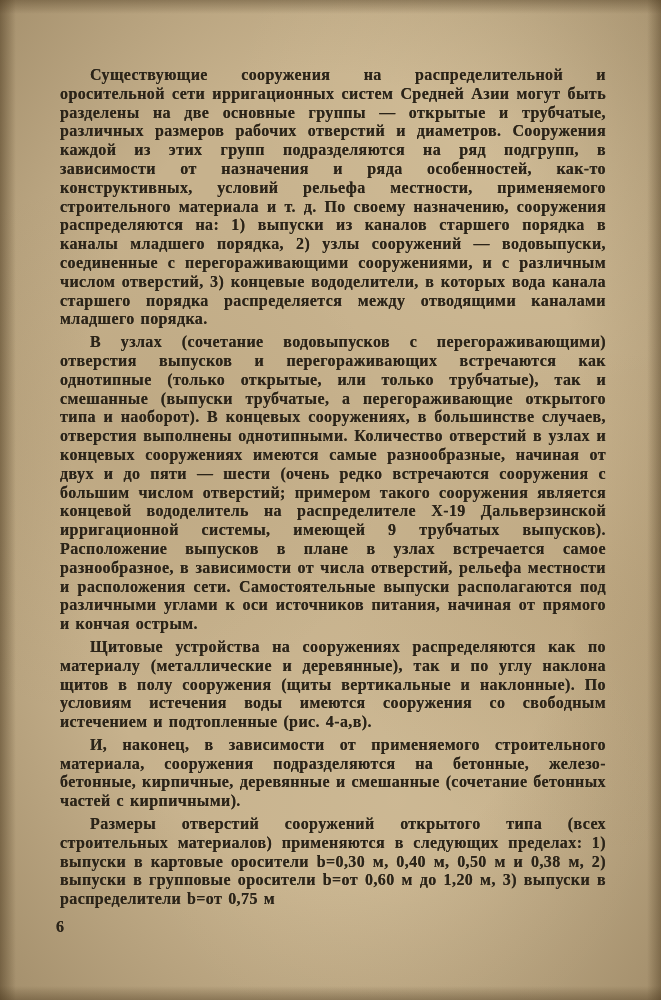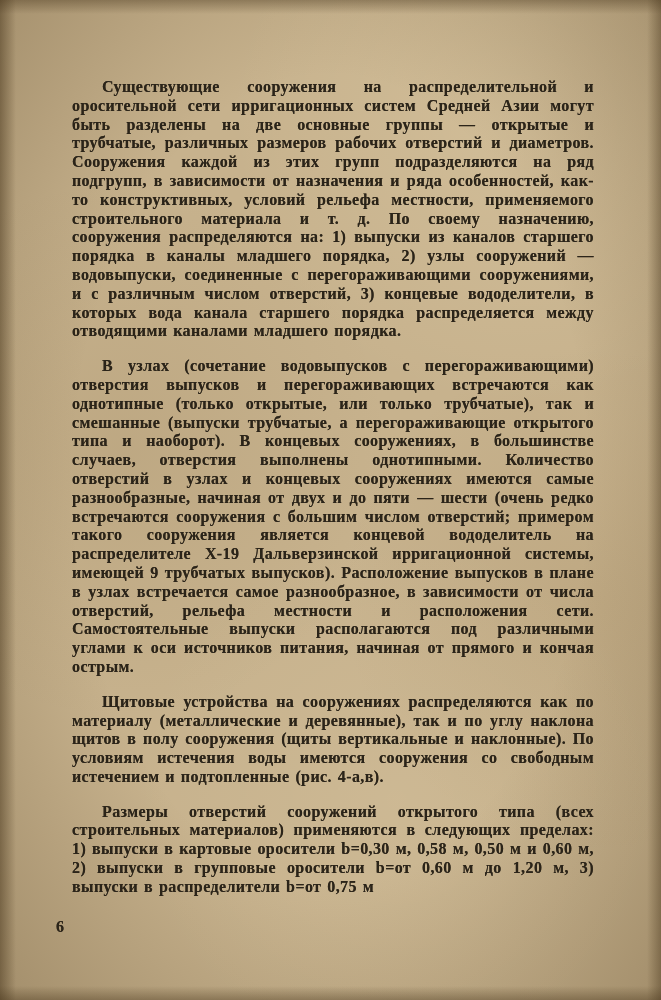--- a/index.html
+++ b/index.html
@@ -44,21 +44,21 @@
     color: var(--ink, #2b2419);
     font-size: 16px;
     line-height: 18.8px;
     font-weight: 700;
     letter-spacing: 0.4px;
     word-spacing: 1.5px;
     text-align: justify;
     text-shadow: 0 0 0.5px rgba(43,36,25,0.75);
   }
   .para {
-    margin: 16px;
+    margin: 4px;
     text-indent: 30px;
   }
   .page-number {
     position: absolute;
     left: 56px;
     top: 918px;
     color: var(--ink, #2b2419);
     font-size: 16px;
     font-weight: 700;
     text-shadow: 0 0 0.5px rgba(43,36,25,0.75);
@@ -67,17 +67,18 @@
 </head>
 <body>
 
 <div class="page">
   <div class="vignette"></div>
 
   <div class="text-block">
     <p class="para">Существующие сооружения на распределительной и оросительной сети ирригационных систем Средней Азии могут быть разделены на две основные группы — открытые и трубчатые, различных размеров рабочих отверстий и диаметров. Сооружения каждой из этих групп подразделяются на ряд подгрупп, в зависимости от назначения и ряда особенностей, как-то конструктивных, условий рельефа местности, применяемого строительного материала и т. д. По своему назначению, сооружения распределяются на: 1) выпуски из каналов старшего порядка в каналы младшего порядка, 2) узлы сооружений — водовыпуски, соединенные с перегораживающими сооружениями, и с различным числом отверстий, 3) концевые вододелители, в которых вода канала старшего порядка распределяется между отводящими каналами младшего порядка.</p>
     <p class="para">В узлах (сочетание водовыпусков с перегораживающими) отверстия выпусков и перегораживающих встречаются как однотипные (только открытые, или только трубчатые), так и смешанные (выпуски трубчатые, а перегораживающие открытого типа и наоборот). В концевых сооружениях, в большинстве случаев, отверстия выполнены однотипными. Количество отверстий в узлах и концевых сооружениях имеются самые разнообразные, начиная от двух и до пяти — шести (очень редко встречаются сооружения с большим числом отверстий; примером такого сооружения является концевой вододелитель на распределителе Х-19 Дальверзинской ирригационной системы, имеющей 9 трубчатых выпусков). Расположение выпусков в плане в узлах встречается самое разнообразное, в зависимости от числа отверстий, рельефа местности и расположения сети. Самостоятельные выпуски располагаются под различными углами к оси источников питания, начиная от прямого и кончая острым.</p>
     <p class="para">Щитовые устройства на сооружениях распределяются как по материалу (металлические и деревянные), так и по углу наклона щитов в полу сооружения (щиты вертикальные и наклонные). По условиям истечения воды имеются сооружения со свободным истечением и подтопленные (рис. 4-а,в).</p>
-    <p class="para">Размеры отверстий сооружений открытого типа (всех строительных материалов) применяются в следующих пределах: 1) выпуски в картовые оросители b=0,30 м, 0,58 м, 0,50 м и 0,60 м, 2) выпуски в групповые оросители b=от 0,60 м до 1,20 м, 3) выпуски в распределители b=от 0,75 м</p>
+    <p class="para">И, наконец, в зависимости от применяемого строительного материала, сооружения подразделяются на бетонные, железо-бетонные, кирпичные, деревянные и смешанные (сочетание бетонных частей с кирпичными).</p>
+    <p class="para">Размеры отверстий сооружений открытого типа (всех строительных материалов) применяются в следующих пределах: 1) выпуски в картовые оросители b=0,30 м, 0,40 м, 0,50 м и 0,38 м, 2) выпуски в групповые оросители b=от 0,60 м до 1,20 м, 3) выпуски в распределители b=от 0,75 м</p>
   </div>
 
   <div class="page-number">6</div>
 </div>
 
 </body></html>

